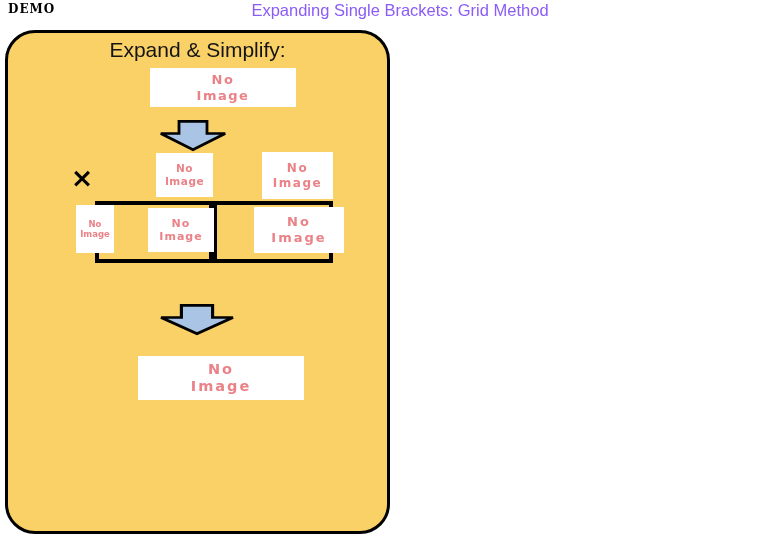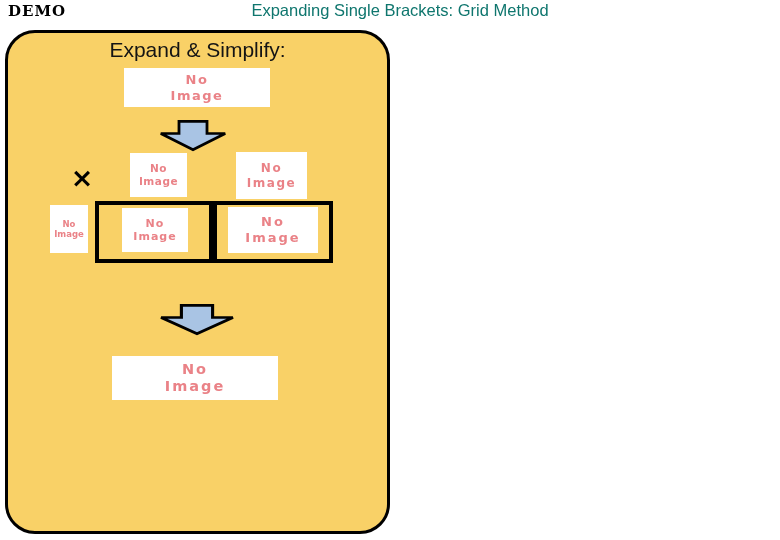--- a/index.html
+++ b/index.html
@@ -8,27 +8,27 @@
     background: #ffffff;
     font-family: "Liberation Sans", sans-serif;
     position: relative;
     overflow: hidden;
   }
   .canvas { position: absolute; inset: 0; }
 
   .demo {
     position: absolute; left: 8px; top: 2px;
     font-family: "DejaVu Serif", serif;
-    font-weight: bold; font-size: 15px; color: #000;
+    font-weight: bold; font-size: 12px; color: #000;
     letter-spacing: 1px;
   }
   .title {
     position: absolute; left: 20px; right: 0; top: 1px;
     text-align: center;
-    font-size: 16.5px; color: #0f766e;
+    font-size: 16.5px; color: #8b5cf6;
   }
 
   .panel {
     position: absolute; left: 5px; top: 30px;
     width: 385px; height: 504px;
     box-sizing: border-box;
     background: var(--panel-bg, #F9D167);
     border: 3px solid var(--panel-border, #000);
     border-radius: 30px;
   }
@@ -37,20 +37,21 @@
     position: absolute; top: 5px; left: 0; width: 100%;
     text-align: center;
     font-size: 21px; color: #141414;
   }
 
   .ph {
     position: absolute;
     background: var(--placeholder-bg, #fff);
     display: flex; align-items: center; justify-content: center;
     text-align: center;
+    margin-left: 26px;
   }
   .noimg {
     white-space: pre-line;
     font-family: "DejaVu Sans", sans-serif;
     font-weight: bold;
     color: var(--placeholder-text, #EA8287);
     line-height: 1.2;
   }
 
   .ph-expression { left: 116px; top: 35px;  width: 146px; height: 39px; }

